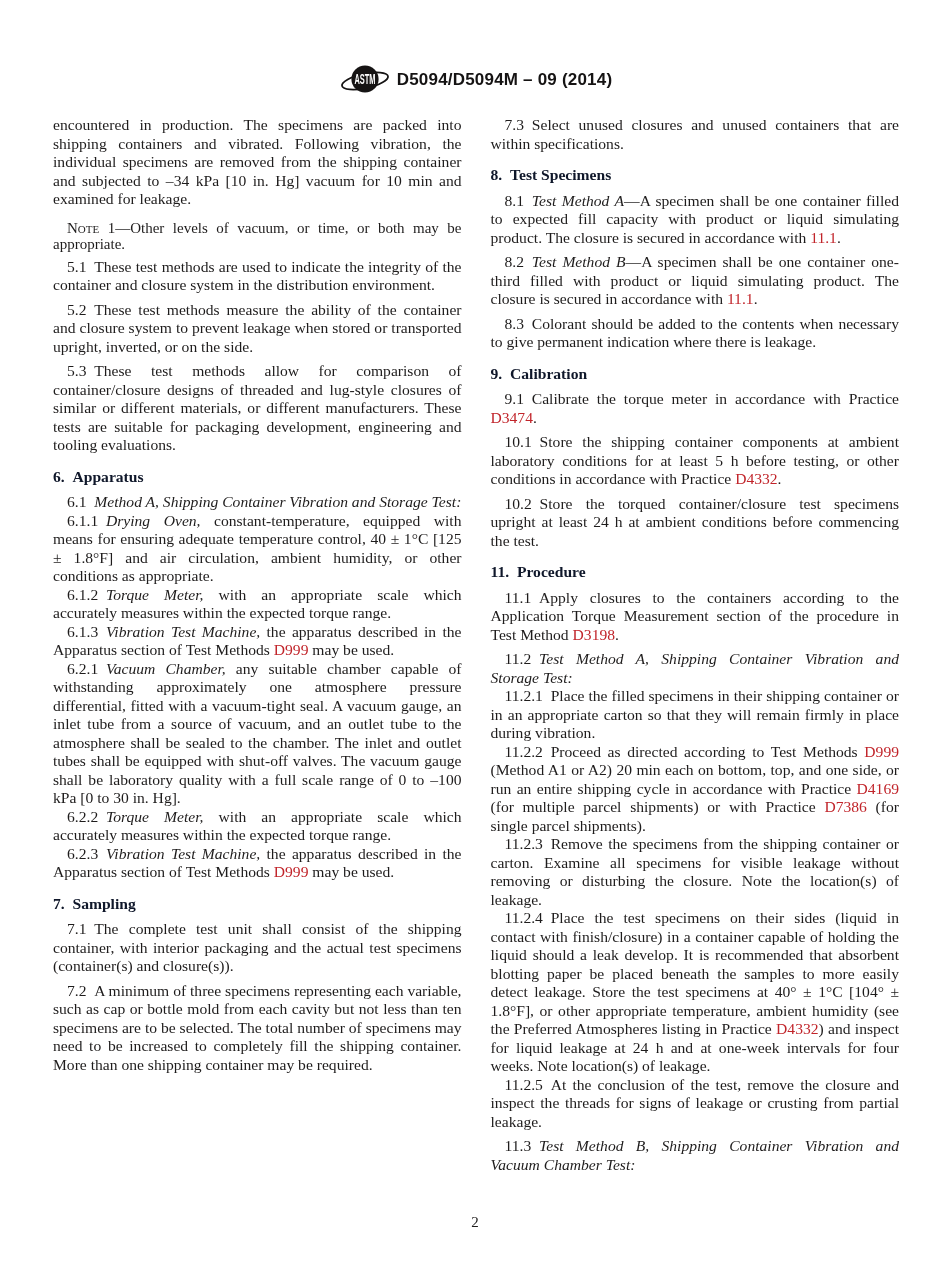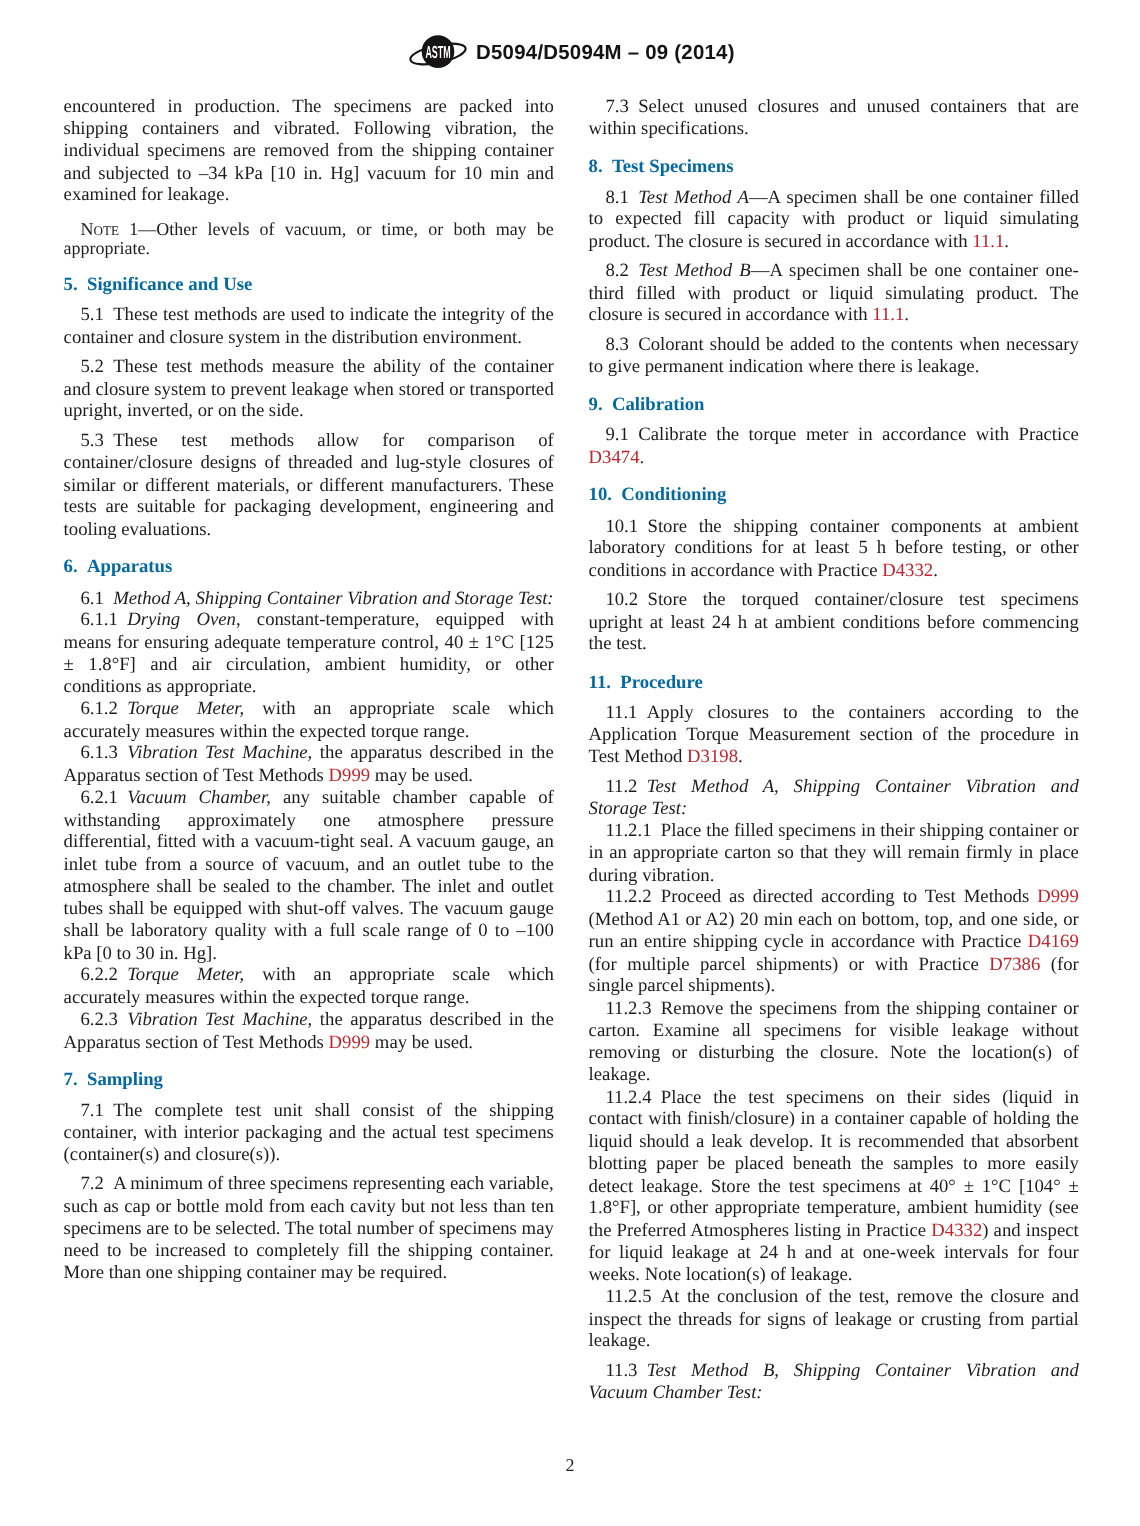--- a/index.html
+++ b/index.html
@@ -7,21 +7,21 @@
     width: 950px; height: 1272px;
     background: #ffffff;
     color: #1e1c1c;
     font-family: "Liberation Serif", serif;
     overflow: hidden;
   }
   .page {
     position: relative;
     width: 950px; height: 1272px;
     box-sizing: border-box;
-    padding: 24px 51px 0 53px;
+    padding: 60px 51px 0 53px;
   }
   .header {
     display: flex;
     justify-content: center;
     align-items: center;
     gap: 7px;
     margin-bottom: 16px;
     height: 40px;
   }
   .header-title {
@@ -43,21 +43,21 @@
   }
   .para { margin: 0; text-indent: 14px; }
   .para.flush { text-indent: 0; }
   .para.spaced { margin-top: 6px; }
   .heading {
     font-size: 15.6px;
     font-weight: bold;
     margin: 13px 0 7px 0;
     text-align: left;
     text-indent: 0;
-    color: #0369a1;
+    color: #0f172a;
   }
   .note {
     margin: 11px 0 0 0;
     font-size: 15px;
     line-height: 16px;
     text-indent: 14px;
   }
   .sc { font-variant: small-caps; }
   .it { font-style: italic; }
   .link { color: #c1242a; cursor: pointer; }
@@ -83,21 +83,20 @@
         <text x="25" y="23" text-anchor="middle" fill="#ffffff" font-family="Liberation Sans, sans-serif" font-weight="bold" font-size="14.5" textLength="21" lengthAdjust="spacingAndGlyphs">ASTM</text>
       </svg>
     </span>
     <span class="header-title">D5094/D5094M – 09 (2014)</span>
   </div>
 
   <div class="columns">
     <div class="col" id="col-left">
         <p class="para flush"><span>encountered in production. The specimens are packed into shipping containers and vibrated. Following vibration, the individual specimens are removed from the shipping container and subjected to –34 kPa [10 in. Hg] vacuum for 10 min and examined for leakage.</span></p>
         <p class="note"><span class="sc">Note</span><span> 1—Other levels of vacuum, or time, or both may be appropriate.</span></p>
-        <h2 class="heading"><span>5. Significance and Use</span></h2>
         <p class="para spaced"><span>5.1 These test methods are used to indicate the integrity of the container and closure system in the distribution environment.</span></p>
         <p class="para spaced"><span>5.2 These test methods measure the ability of the container and closure system to prevent leakage when stored or transported upright, inverted, or on the side.</span></p>
         <p class="para spaced"><span>5.3 These test methods allow for comparison of container/closure designs of threaded and lug-style closures of similar or different materials, or different manufacturers. These tests are suitable for packaging development, engineering and tooling evaluations.</span></p>
         <h2 class="heading"><span>6. Apparatus</span></h2>
         <p class="para spaced"><span>6.1 </span><span class="it">Method A, Shipping Container Vibration and Storage Test:</span></p>
         <p class="para"><span>6.1.1 </span><span class="it">Drying Oven,</span><span> constant-temperature, equipped with means for ensuring adequate temperature control, 40 ± 1°C [125 ± 1.8°F] and air circulation, ambient humidity, or other conditions as appropriate.</span></p>
         <p class="para"><span>6.1.2 </span><span class="it">Torque Meter,</span><span> with an appropriate scale which accurately measures within the expected torque range.</span></p>
         <p class="para"><span>6.1.3 </span><span class="it">Vibration Test Machine,</span><span> the apparatus described in the Apparatus section of Test Methods </span><span class="link">D999</span><span> may be used.</span></p>
         <p class="para"><span>6.2.1 </span><span class="it">Vacuum Chamber,</span><span> any suitable chamber capable of withstanding approximately one atmosphere pressure differential, fitted with a vacuum-tight seal. A vacuum gauge, an inlet tube from a source of vacuum, and an outlet tube to the atmosphere shall be sealed to the chamber. The inlet and outlet tubes shall be equipped with shut-off valves. The vacuum gauge shall be laboratory quality with a full scale range of 0 to –100 kPa [0 to 30 in. Hg].</span></p>
         <p class="para"><span>6.2.2 </span><span class="it">Torque Meter,</span><span> with an appropriate scale which accurately measures within the expected torque range.</span></p>
@@ -107,21 +106,20 @@
         <p class="para spaced"><span>7.2 A minimum of three specimens representing each variable, such as cap or bottle mold from each cavity but not less than ten specimens are to be selected. The total number of specimens may need to be increased to completely fill the shipping container. More than one shipping container may be required.</span></p>
       </div>
     <div class="col" id="col-right">
         <p class="para"><span>7.3 Select unused closures and unused containers that are within specifications.</span></p>
         <h2 class="heading"><span>8. Test Specimens</span></h2>
         <p class="para spaced"><span>8.1 </span><span class="it">Test Method A</span><span>—A specimen shall be one container filled to expected fill capacity with product or liquid simulating product. The closure is secured in accordance with </span><span class="link">11.1</span><span>.</span></p>
         <p class="para spaced"><span>8.2 </span><span class="it">Test Method B</span><span>—A specimen shall be one container one-third filled with product or liquid simulating product. The closure is secured in accordance with </span><span class="link">11.1</span><span>.</span></p>
         <p class="para spaced"><span>8.3 Colorant should be added to the contents when necessary to give permanent indication where there is leakage.</span></p>
         <h2 class="heading"><span>9. Calibration</span></h2>
         <p class="para spaced"><span>9.1 Calibrate the torque meter in accordance with Practice </span><span class="link">D3474</span><span>.</span></p>
-        <h2 class="heading"><span>10. Conditioning</span></h2>
         <p class="para spaced"><span>10.1 Store the shipping container components at ambient laboratory conditions for at least 5 h before testing, or other conditions in accordance with Practice </span><span class="link">D4332</span><span>.</span></p>
         <p class="para spaced"><span>10.2 Store the torqued container/closure test specimens upright at least 24 h at ambient conditions before commencing the test.</span></p>
         <h2 class="heading"><span>11. Procedure</span></h2>
         <p class="para spaced"><span>11.1 Apply closures to the containers according to the Application Torque Measurement section of the procedure in Test Method </span><span class="link">D3198</span><span>.</span></p>
         <p class="para spaced"><span>11.2 </span><span class="it">Test Method A, Shipping Container Vibration and Storage Test:</span></p>
         <p class="para"><span>11.2.1 Place the filled specimens in their shipping container or in an appropriate carton so that they will remain firmly in place during vibration.</span></p>
         <p class="para"><span>11.2.2 Proceed as directed according to Test Methods </span><span class="link">D999</span><span> (Method A1 or A2) 20 min each on bottom, top, and one side, or run an entire shipping cycle in accordance with Practice </span><span class="link">D4169</span><span> (for multiple parcel shipments) or with Practice </span><span class="link">D7386</span><span> (for single parcel shipments).</span></p>
         <p class="para"><span>11.2.3 Remove the specimens from the shipping container or carton. Examine all specimens for visible leakage without removing or disturbing the closure. Note the location(s) of leakage.</span></p>
         <p class="para"><span>11.2.4 Place the test specimens on their sides (liquid in contact with finish/closure) in a container capable of holding the liquid should a leak develop. It is recommended that absorbent blotting paper be placed beneath the samples to more easily detect leakage. Store the test specimens at 40° ± 1°C [104° ± 1.8°F], or other appropriate temperature, ambient humidity (see the Preferred Atmospheres listing in Practice </span><span class="link">D4332</span><span>) and inspect for liquid leakage at 24 h and at one-week intervals for four weeks. Note location(s) of leakage.</span></p>
         <p class="para"><span>11.2.5 At the conclusion of the test, remove the closure and inspect the threads for signs of leakage or crusting from partial leakage.</span></p>

